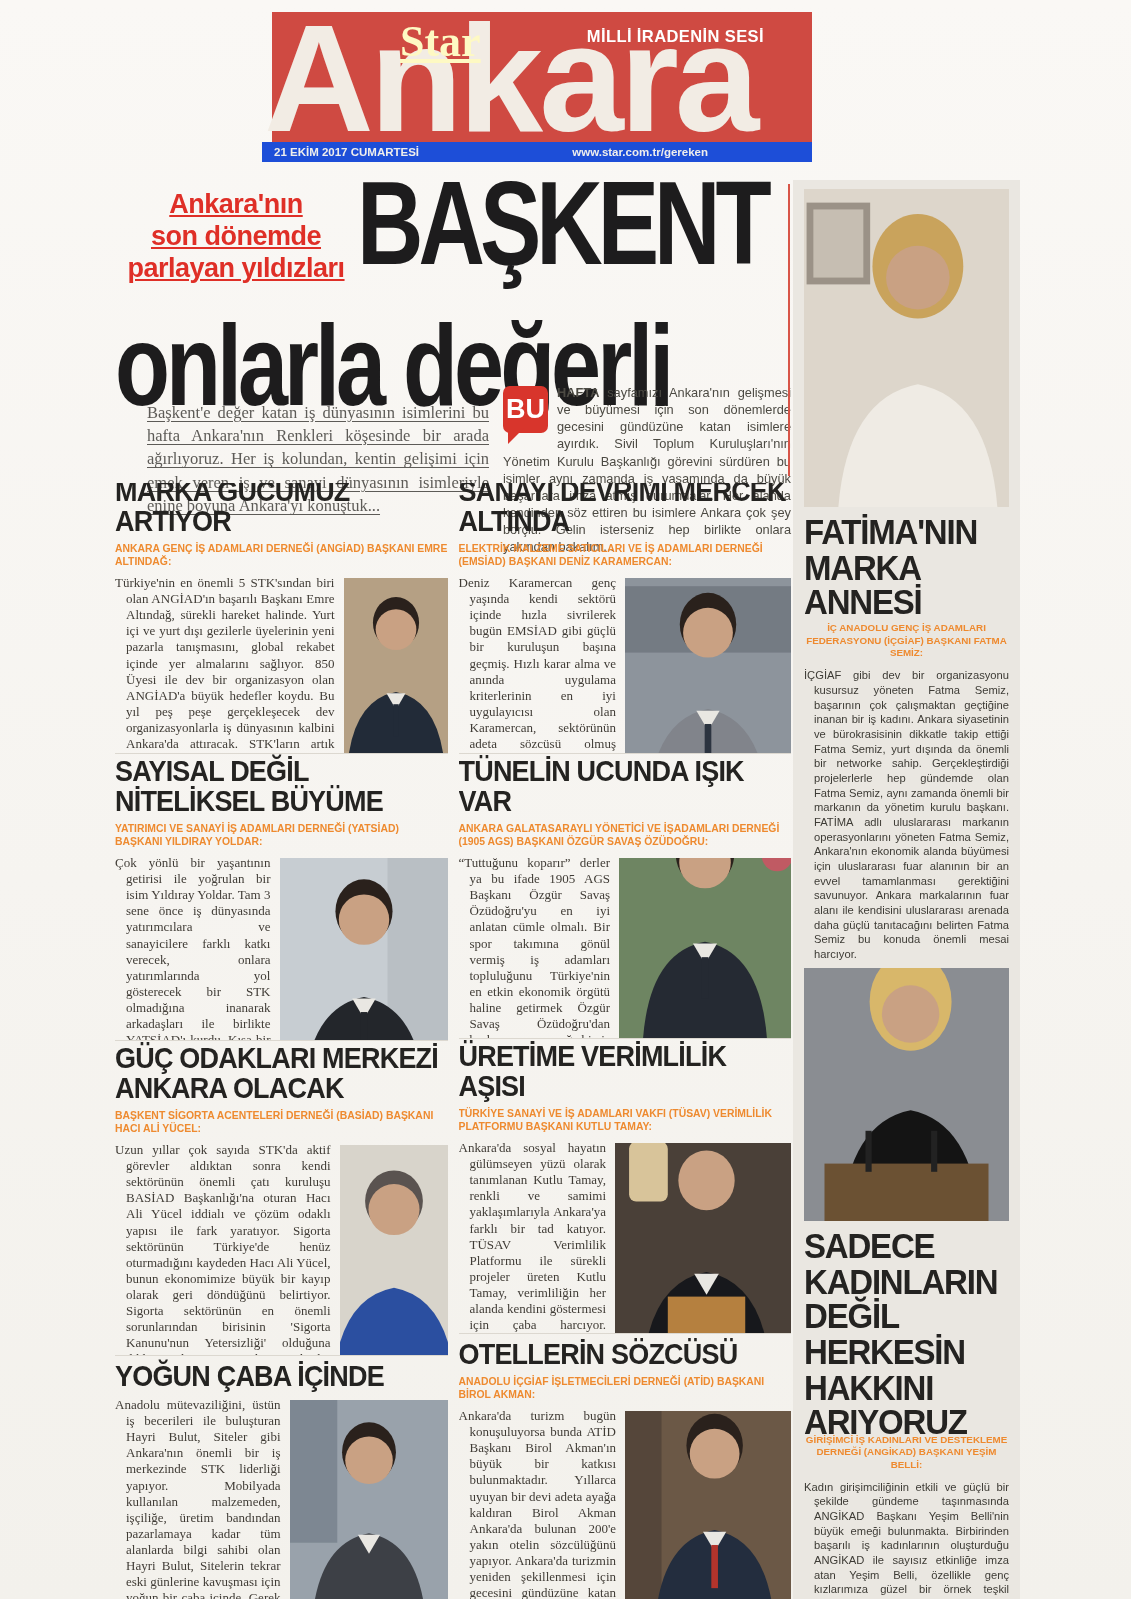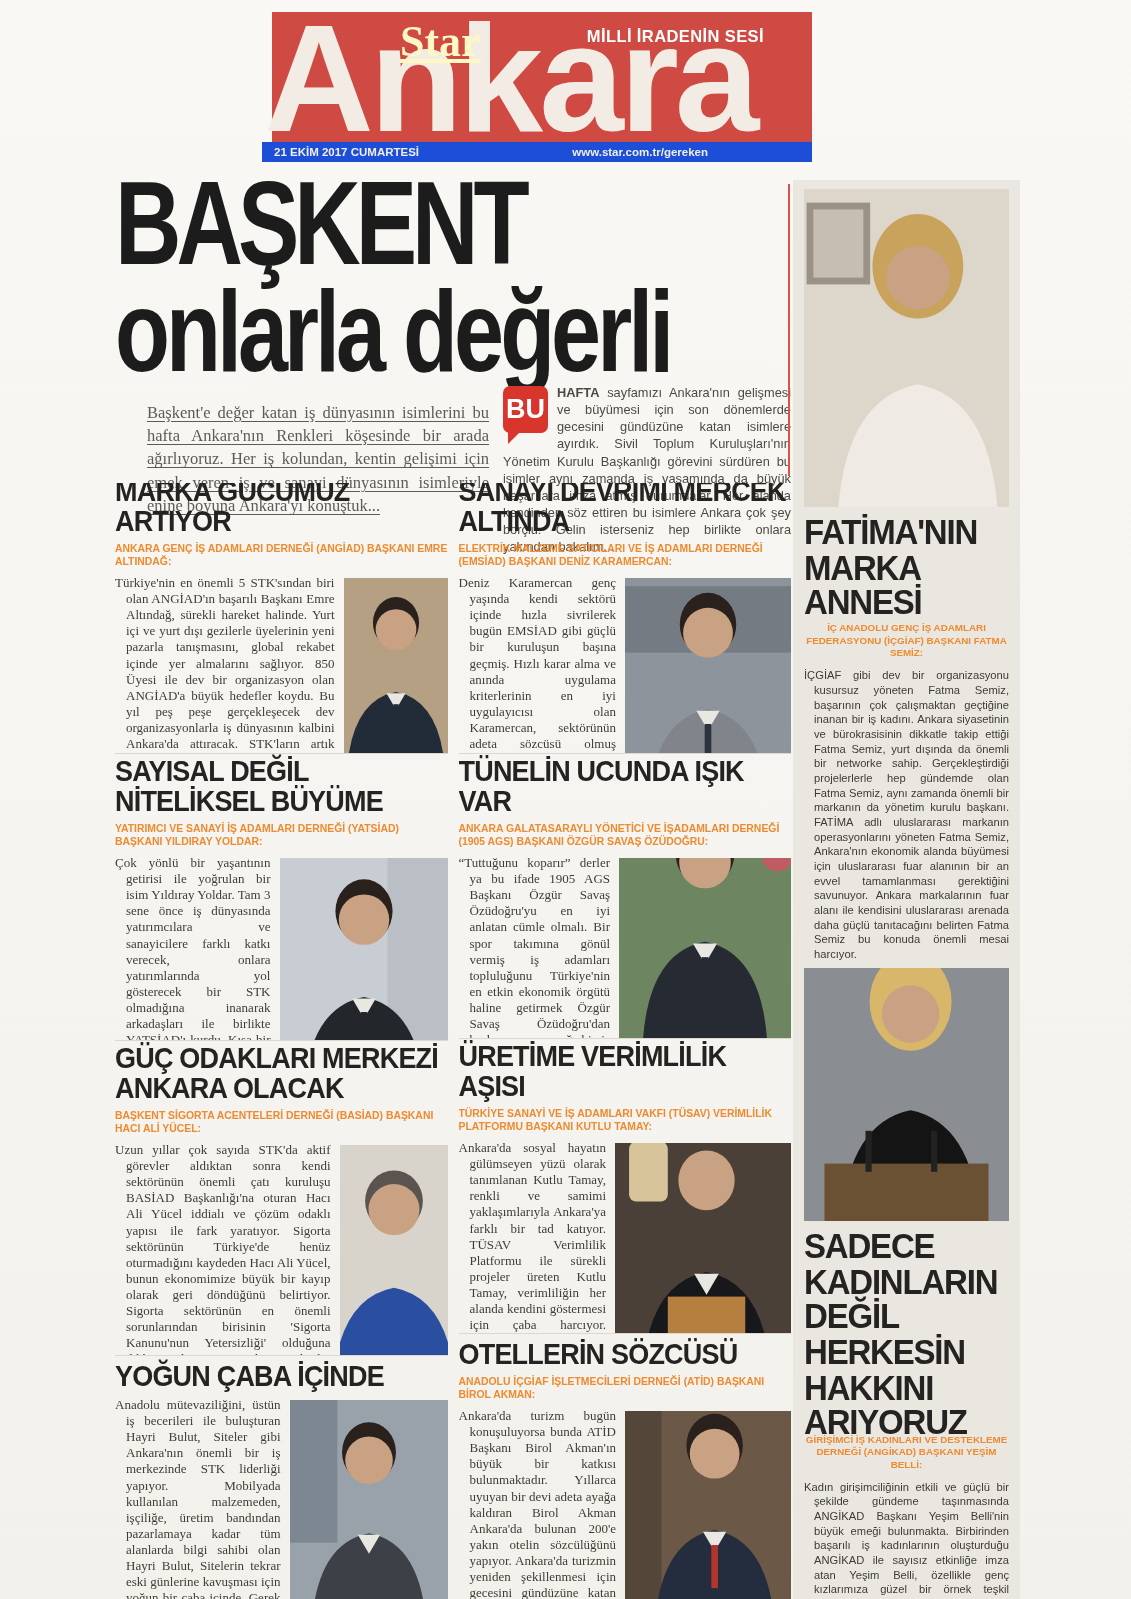--- a/index.html
+++ b/index.html
@@ -84,20 +84,25 @@
     <div class="m-star">Star</div>
     <div class="m-slogan">MİLLİ İRADENİN SESİ</div>
     <div class="m-bar">
       <span>21 EKİM 2017 CUMARTESİ</span>
       <span>www.star.com.tr/gereken</span>
     </div>
   </header>
 
   <section class="hero">
     <div class="hero-row">
+      <div class="hero-kicker">
+        <span>Ankara'nın</span><br>
+        <span>son dönemde</span><br>
+        <span>parlayan yıldızları</span>
+      </div>
       <div class="hero-t1">BAŞKENT</div>
     </div>
     <div class="hero-t2">onlarla değerli</div>
   </section>
 
   <section class="intro">
     <p class="intro-left"><span>Başkent'e değer katan iş dünyasının isimlerini bu hafta Ankara'nın Renkleri köşesinde bir arada ağırlıyoruz. Her iş kolundan, kentin gelişimi için emek veren iş ve sanayi dünyasının isimleriyle enine boyuna Ankara'yı konuştuk...</span></p>
     <div class="intro-right">
       <div class="bu-badge">BU</div>
       <p class="intro-week" style="margin:0"><b>HAFTA</b><span> sayfamızı Ankara'nın gelişmesi ve büyümesi için son dönemlerde gecesini gündüzüne katan isimlere ayırdık. Sivil Toplum Kuruluşları'nın Yönetim Kurulu Başkanlığı görevini sürdüren bu isimler aynı zamanda iş yaşamında da büyük başarılara imza atmış durumdalar. Her alanda kendinden söz ettiren bu isimlere Ankara çok şey borçlu. Gelin isterseniz hep birlikte onlara yakından bakalım...</span></p>

